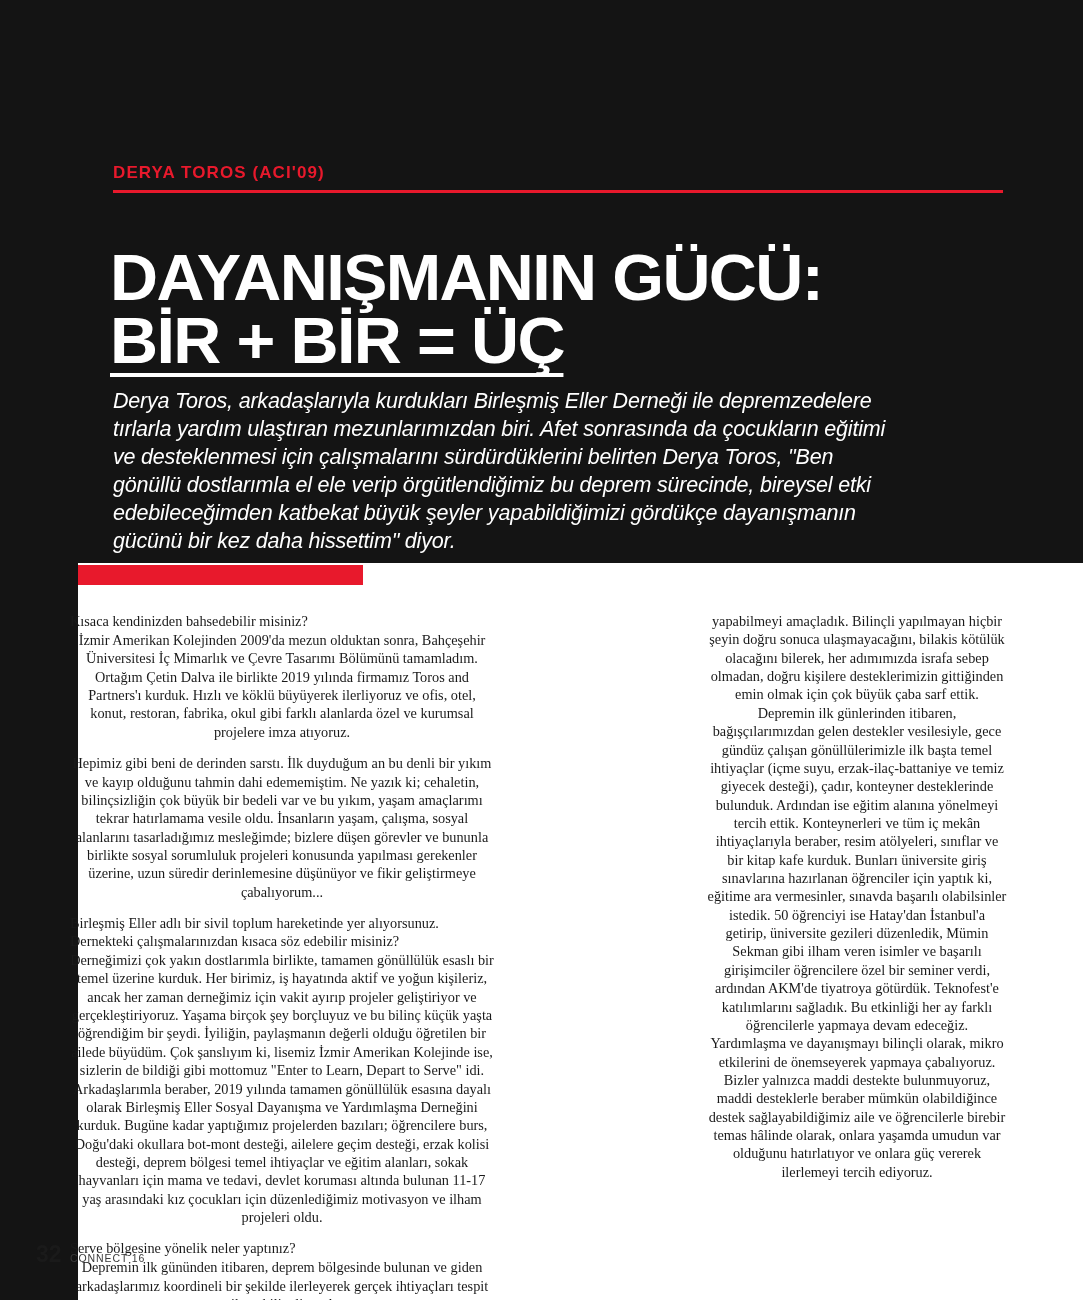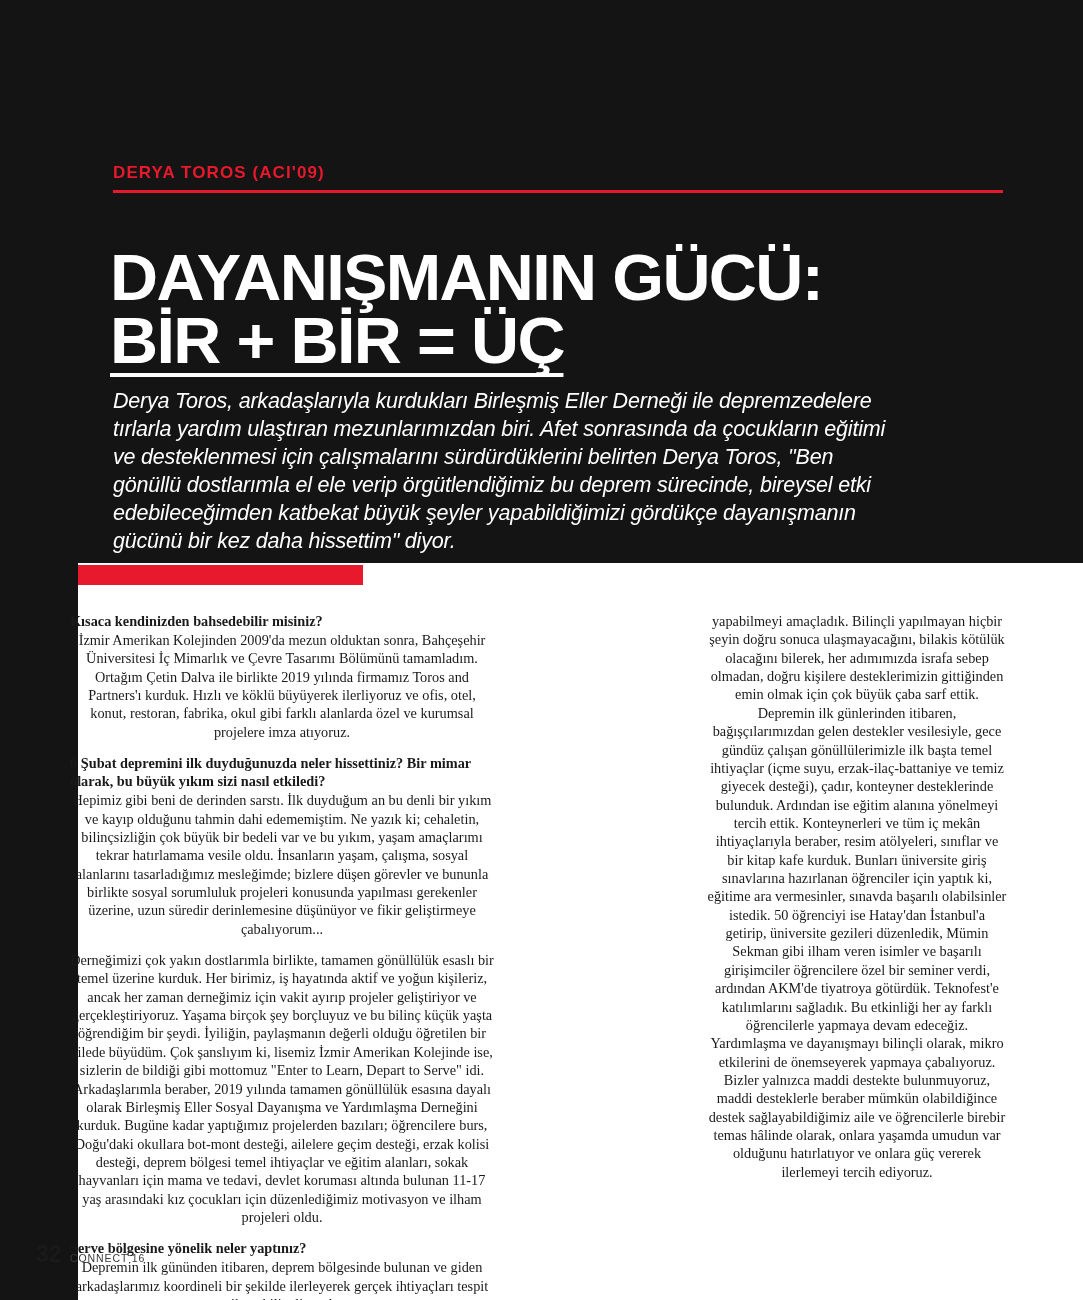--- a/index.html
+++ b/index.html
@@ -125,21 +125,21 @@
     font-size: 14.3px;
     line-height: 1.285;
     text-align: left;
   }
   .col-left  { left: 0; }
   .col-right { left: 637px; width: 300px; }
 
   .col h3 {
     margin: 0 0 1px 0;
     font-family: "Liberation Serif", serif;
-    font-weight: bold;
+    font-weight: normal;
     font-size: 14.3px;
     line-height: 1.26;
   }
   .col p {
     margin: 0 0 13px 0;
     text-align: center;
   }
 
   
   .footer {
@@ -187,23 +187,23 @@
   <div class="standfirst">Derya Toros, arkadaşlarıyla kurdukları Birleşmiş Eller Derneği ile depremzedelere tırlarla yardım ulaştıran mezunlarımızdan biri. Afet sonrasında da çocukların eğitimi ve desteklenmesi için çalışmalarını sürdürdüklerini belirten Derya Toros, "Ben gönüllü dostlarımla el ele verip örgütlendiğimiz bu deprem sürecinde, bireysel etki edebileceğimden katbekat büyük şeyler yapabildiğimizi gördükçe dayanışmanın gücünü bir kez daha hissettim" diyor.</div>
 
   <div class="red-bar"></div>
 
   <div class="columns">
 
     <div class="col col-left">
       <h3>Kısaca kendinizden bahsedebilir misiniz?</h3>
       <p>İzmir Amerikan Kolejinden 2009'da mezun olduktan sonra, Bahçeşehir Üniversitesi İç Mimarlık ve Çevre Tasarımı Bölümünü tamamladım. Ortağım Çetin Dalva ile birlikte 2019 yılında firmamız Toros and Partners'ı kurduk. Hızlı ve köklü büyüyerek ilerliyoruz ve ofis, otel, konut, restoran, fabrika, okul gibi farklı alanlarda özel ve kurumsal projelere imza atıyoruz.</p>
 
-      <h3>6 Şubat depremini ilk duyduğunuzda neler hissettiniz? Bir mimar olarak, bu büyük yıkım sizi nasıl etkiledi?</h3>
       <p>Hepimiz gibi beni de derinden sarstı. İlk duyduğum an bu denli bir yıkım ve kayıp olduğunu tahmin dahi edememiştim. Ne yazık ki; cehaletin, bilinçsizliğin çok büyük bir bedeli var ve bu yıkım, yaşam amaçlarımı tekrar hatırlamama vesile oldu. İnsanların yaşam, çalışma, sosyal alanlarını tasarladığımız mesleğimde; bizlere düşen görevler ve bununla birlikte sosyal sorumluluk projeleri konusunda yapılması gerekenler üzerine, uzun süredir derinlemesine düşünüyor ve fikir geliştirmeye çabalıyorum...</p>
 
+      <h3>Birleşmiş Eller adlı bir sivil toplum hareketinde yer alıyorsunuz. Dernekteki çalışmalarınızdan kısaca söz edebilir misiniz?</h3>
       <p>Derneğimizi çok yakın dostlarımla birlikte, tamamen gönüllülük esaslı bir temel üzerine kurduk. Her birimiz, iş hayatında aktif ve yoğun kişileriz, ancak her zaman derneğimiz için vakit ayırıp projeler geliştiriyor ve gerçekleştiriyoruz. Yaşama birçok şey borçluyuz ve bu bilinç küçük yaşta öğrendiğim bir şeydi. İyiliğin, paylaşmanın değerli olduğu öğretilen bir ailede büyüdüm. Çok şanslıyım ki, lisemiz İzmir Amerikan Kolejinde ise, sizlerin de bildiği gibi mottomuz "Enter to Learn, Depart to Serve" idi. Arkadaşlarımla beraber, 2019 yılında tamamen gönüllülük esasına dayalı olarak Birleşmiş Eller Sosyal Dayanışma ve Yardımlaşma Derneğini kurduk. Bugüne kadar yaptığımız projelerden bazıları; öğrencilere burs, Doğu'daki okullara bot-mont desteği, ailelere geçim desteği, erzak kolisi desteği, deprem bölgesi temel ihtiyaçlar ve eğitim alanları, sokak hayvanları için mama ve tedavi, devlet koruması altında bulunan 11-17 yaş arasındaki kız çocukları için düzenlediğimiz motivasyon ve ilham projeleri oldu.</p>
 
       <h3>Serve bölgesine yönelik neler yaptınız?</h3>
       <p>Depremin ilk gününden itibaren, deprem bölgesinde bulunan ve giden arkadaşlarımız koordineli bir şekilde ilerleyerek gerçek ihtiyaçları tespit ettik ve bilinçli yardım</p>
     </div>
 
     <div class="col col-right">
       <p>yapabilmeyi amaçladık. Bilinçli yapılmayan hiçbir şeyin doğru sonuca ulaşmayacağını, bilakis kötülük olacağını bilerek, her adımımızda israfa sebep olmadan, doğru kişilere desteklerimizin gittiğinden emin olmak için çok büyük çaba sarf ettik. Depremin ilk günlerinden itibaren, bağışçılarımızdan gelen destekler vesilesiyle, gece gündüz çalışan gönüllülerimizle ilk başta temel ihtiyaçlar (içme suyu, erzak-ilaç-battaniye ve temiz giyecek desteği), çadır, konteyner desteklerinde bulunduk. Ardından ise eğitim alanına yönelmeyi tercih ettik. Konteynerleri ve tüm iç mekân ihtiyaçlarıyla beraber, resim atölyeleri, sınıflar ve bir kitap kafe kurduk. Bunları üniversite giriş sınavlarına hazırlanan öğrenciler için yaptık ki, eğitime ara vermesinler, sınavda başarılı olabilsinler istedik. 50 öğrenciyi ise Hatay'dan İstanbul'a getirip, üniversite gezileri düzenledik, Mümin Sekman gibi ilham veren isimler ve başarılı girişimciler öğrencilere özel bir seminer verdi, ardından AKM'de tiyatroya götürdük. Teknofest'e katılımlarını sağladık. Bu etkinliği her ay farklı öğrencilerle yapmaya devam edeceğiz. Yardımlaşma ve dayanışmayı bilinçli olarak, mikro etkilerini de önemseyerek yapmaya çabalıyoruz. Bizler yalnızca maddi destekte bulunmuyoruz, maddi desteklerle beraber mümkün olabildiğince destek sağlayabildiğimiz aile ve öğrencilerle birebir temas hâlinde olarak, onlara yaşamda umudun var olduğunu hatırlatıyor ve onlara güç vererek ilerlemeyi tercih ediyoruz.</p>
     </div>
 

